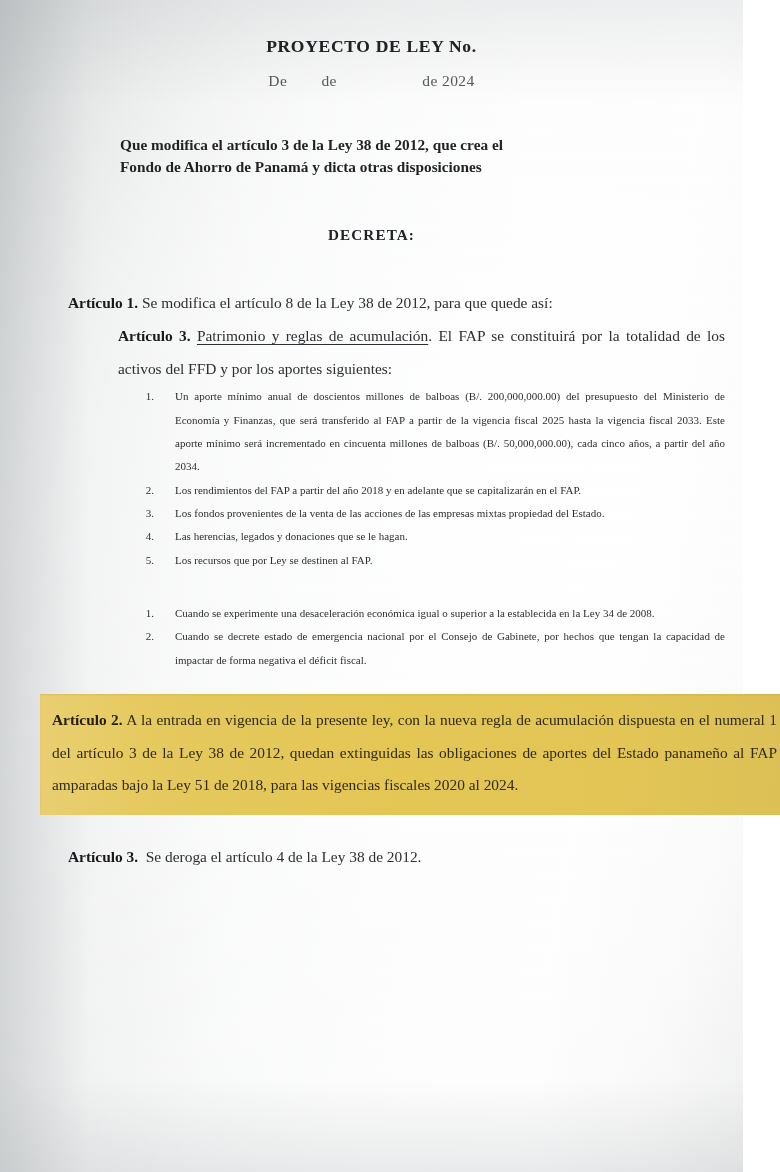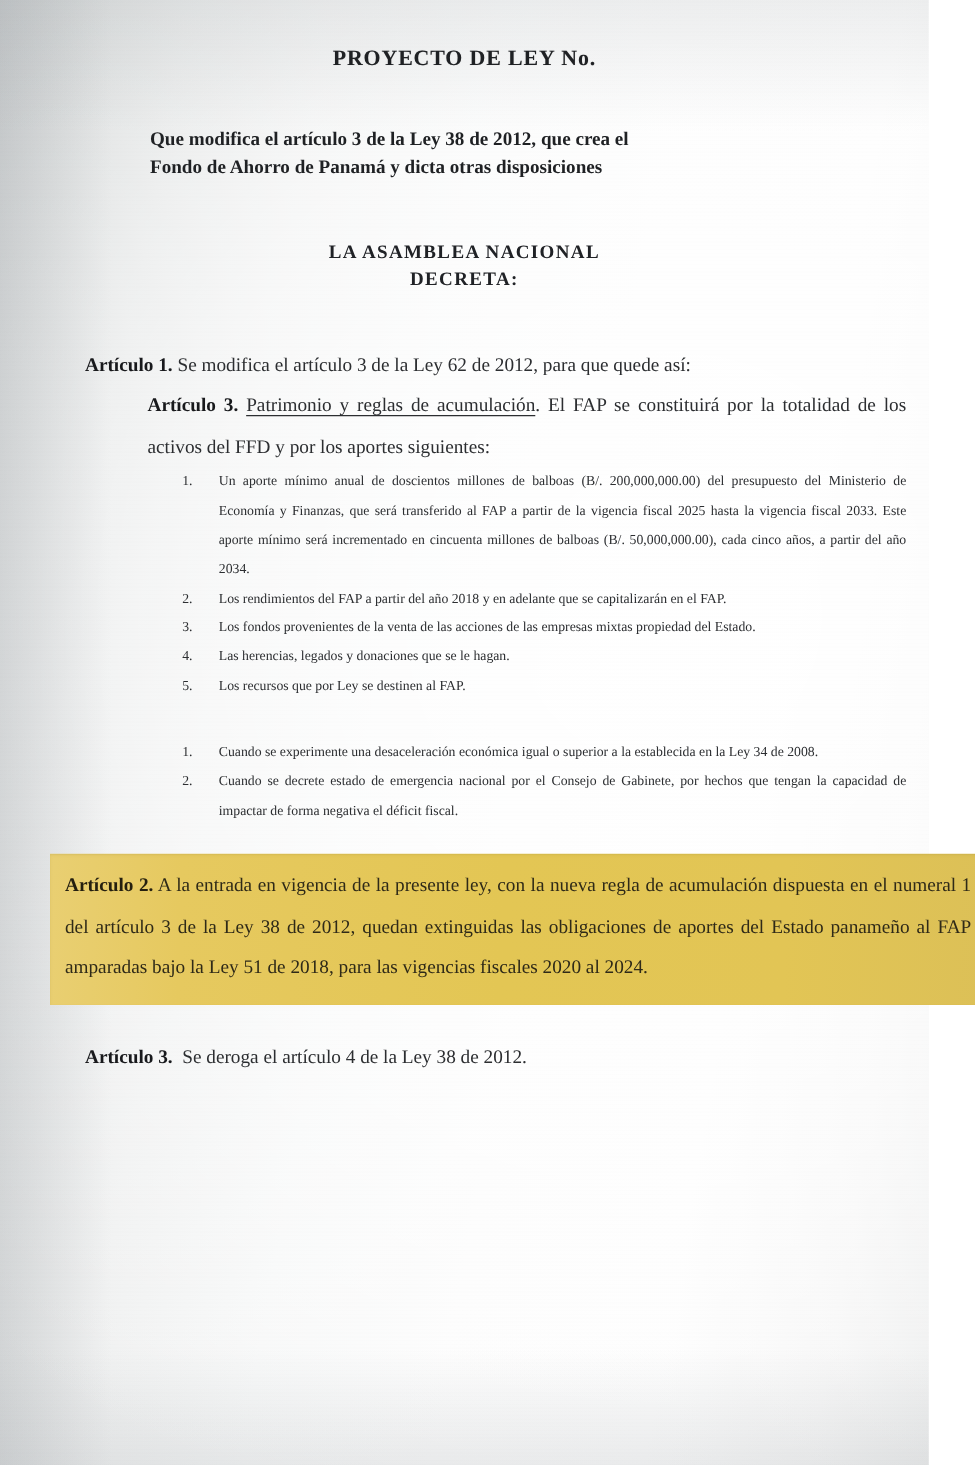--- a/index.html
+++ b/index.html
@@ -168,36 +168,36 @@
   .sp-wide { white-space: pre; }
 </style>
 </head>
 <body>
 
 <div class="page">
   <div class="content">
 
     <div class="doc-header">
       <div class="doc-title">PROYECTO DE LEY No.</div>
+      <div class="doc-dateline sp-wide">De        de                    de 2024</div>
     </div>
 
     <div class="doc-subject">
       <span class="ln">Que modifica el artículo 3 de la Ley 38 de 2012, que crea el</span>
       <span class="ln">Fondo de Ahorro de Panamá y dicta otras disposiciones</span>
     </div>
 
     <div class="doc-enactor">
-      <span class="ln">LA ASAMBLEA NACIONAL</span>
       <span class="ln">DECRETA:</span>
     </div>
 
     <div class="body-block">
 
       <p class="para">
-        <span class="lead-in">Artículo 1.</span><span> Se modifica el artículo 3 de la Ley 62 de 2012, para que quede así:</span>
+        <span class="lead-in">Artículo 1.</span><span> Se modifica el artículo 8 de la Ley 38 de 2012, para que quede así:</span>
       </p>
 
       <p class="para indent-1">
         <span class="lead-in">Artículo 3.</span>
         <span class="underlined">Patrimonio y reglas de acumulación</span><span>. El FAP se constituirá por la totalidad de los activos del FFD y por los aportes siguientes:</span>
       </p>
 
       <ol class="numlist">
         <li>
           <span>Un aporte mínimo anual de doscientos millones de balboas (B/. 200,000,000.00) del presupuesto del Ministerio de Economía y Finanzas, que será transferido al FAP a partir de la vigencia fiscal 2025 hasta la vigencia fiscal 2033. Este aporte mínimo será incrementado en cincuenta millones de balboas (B/. 50,000,000.00), cada cinco años, a partir del año 2034.</span>

